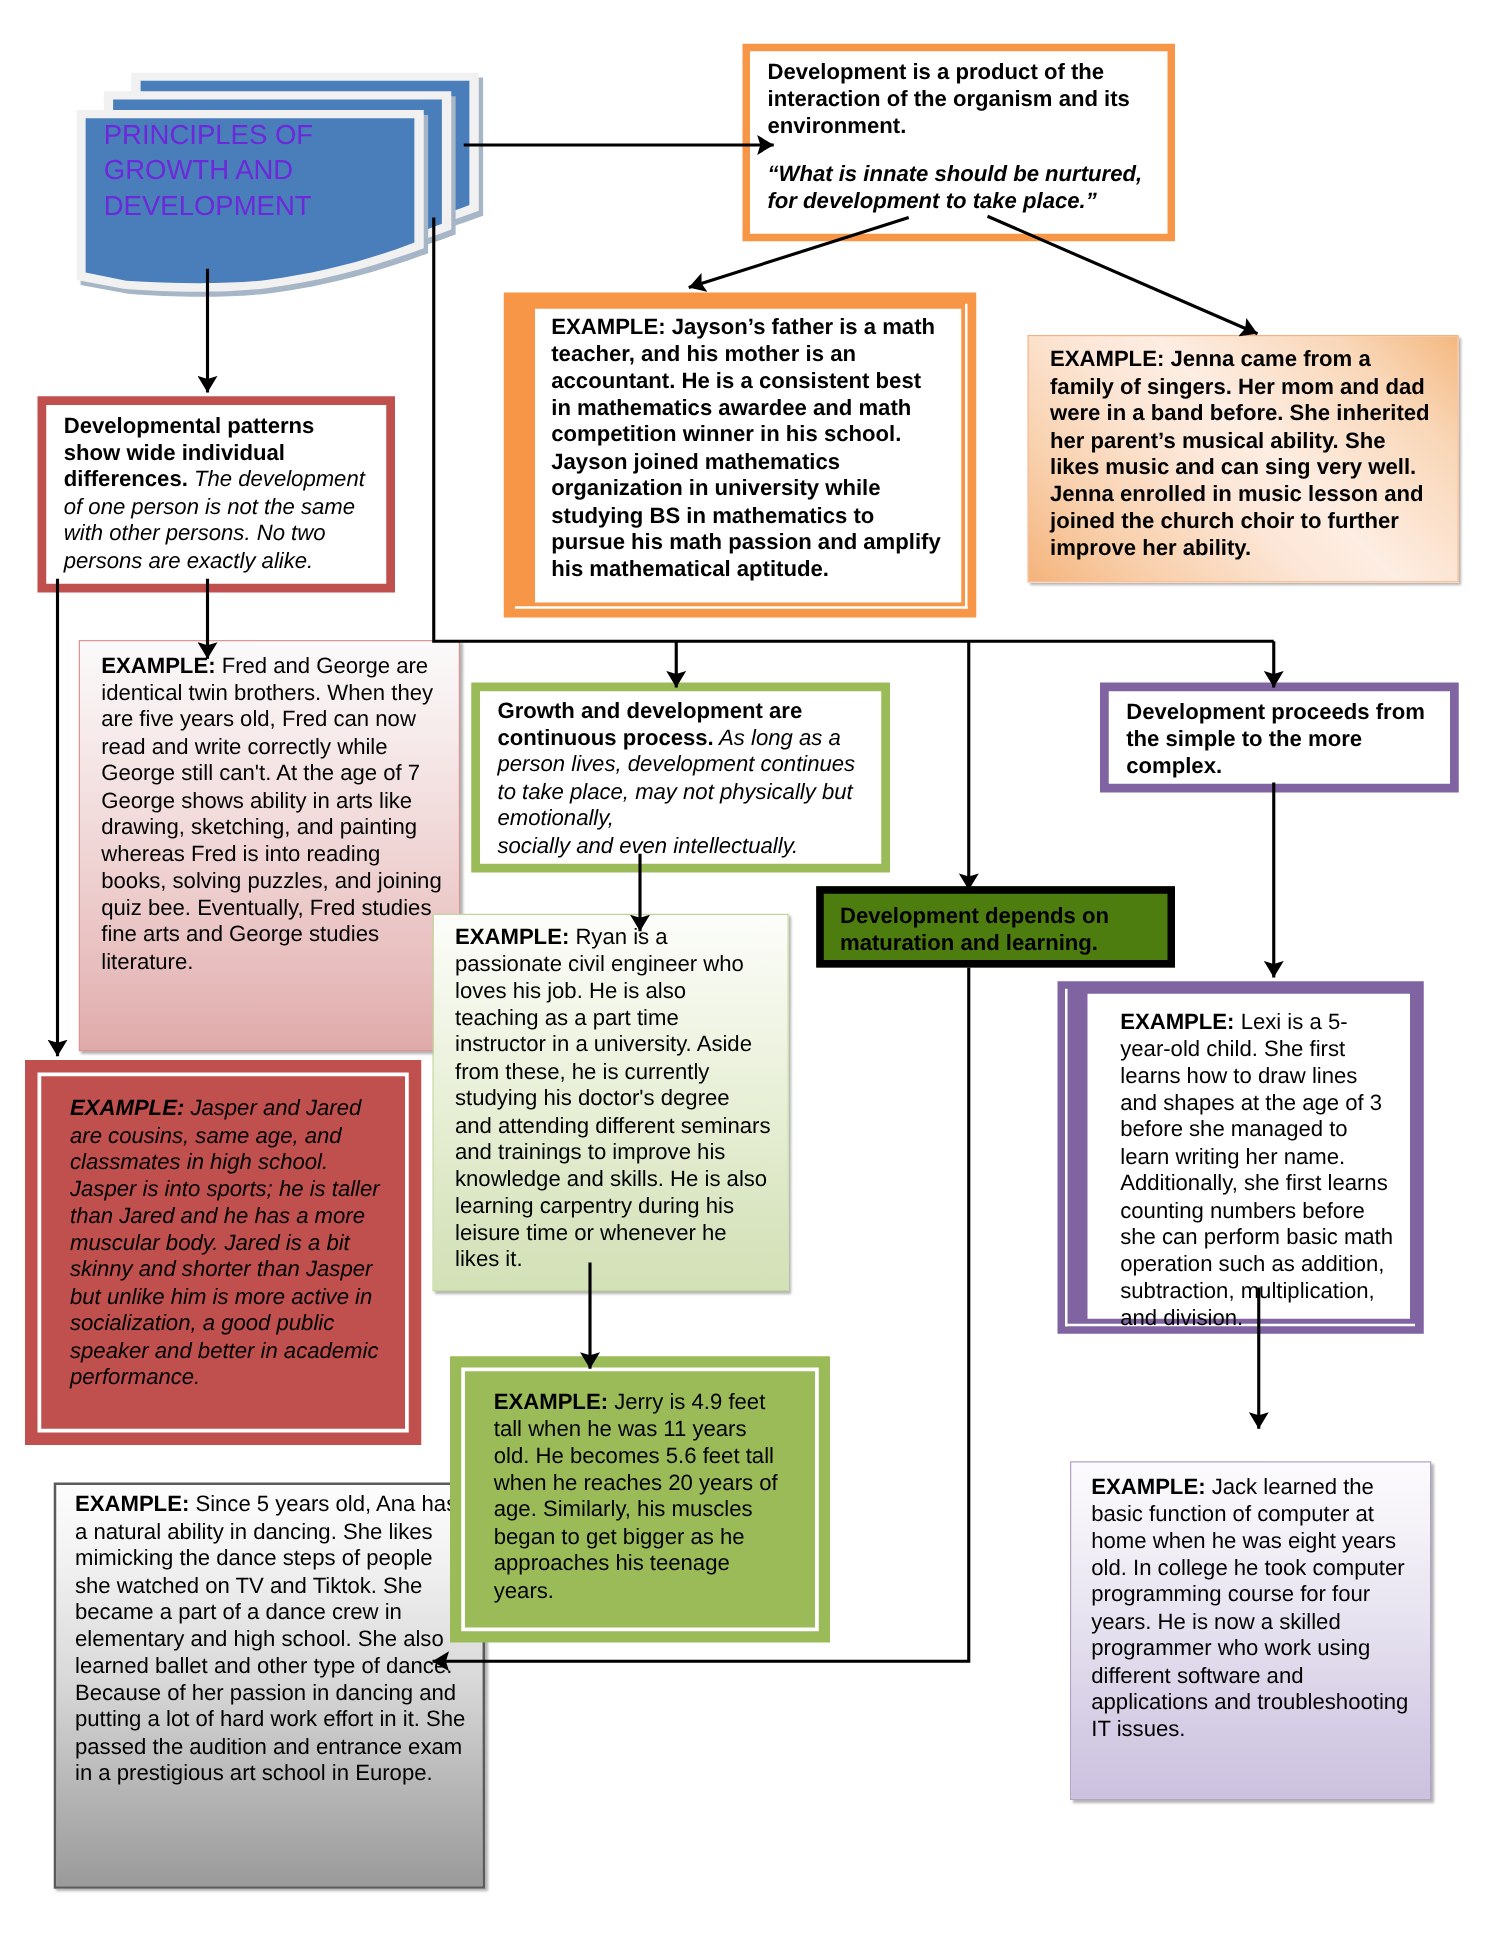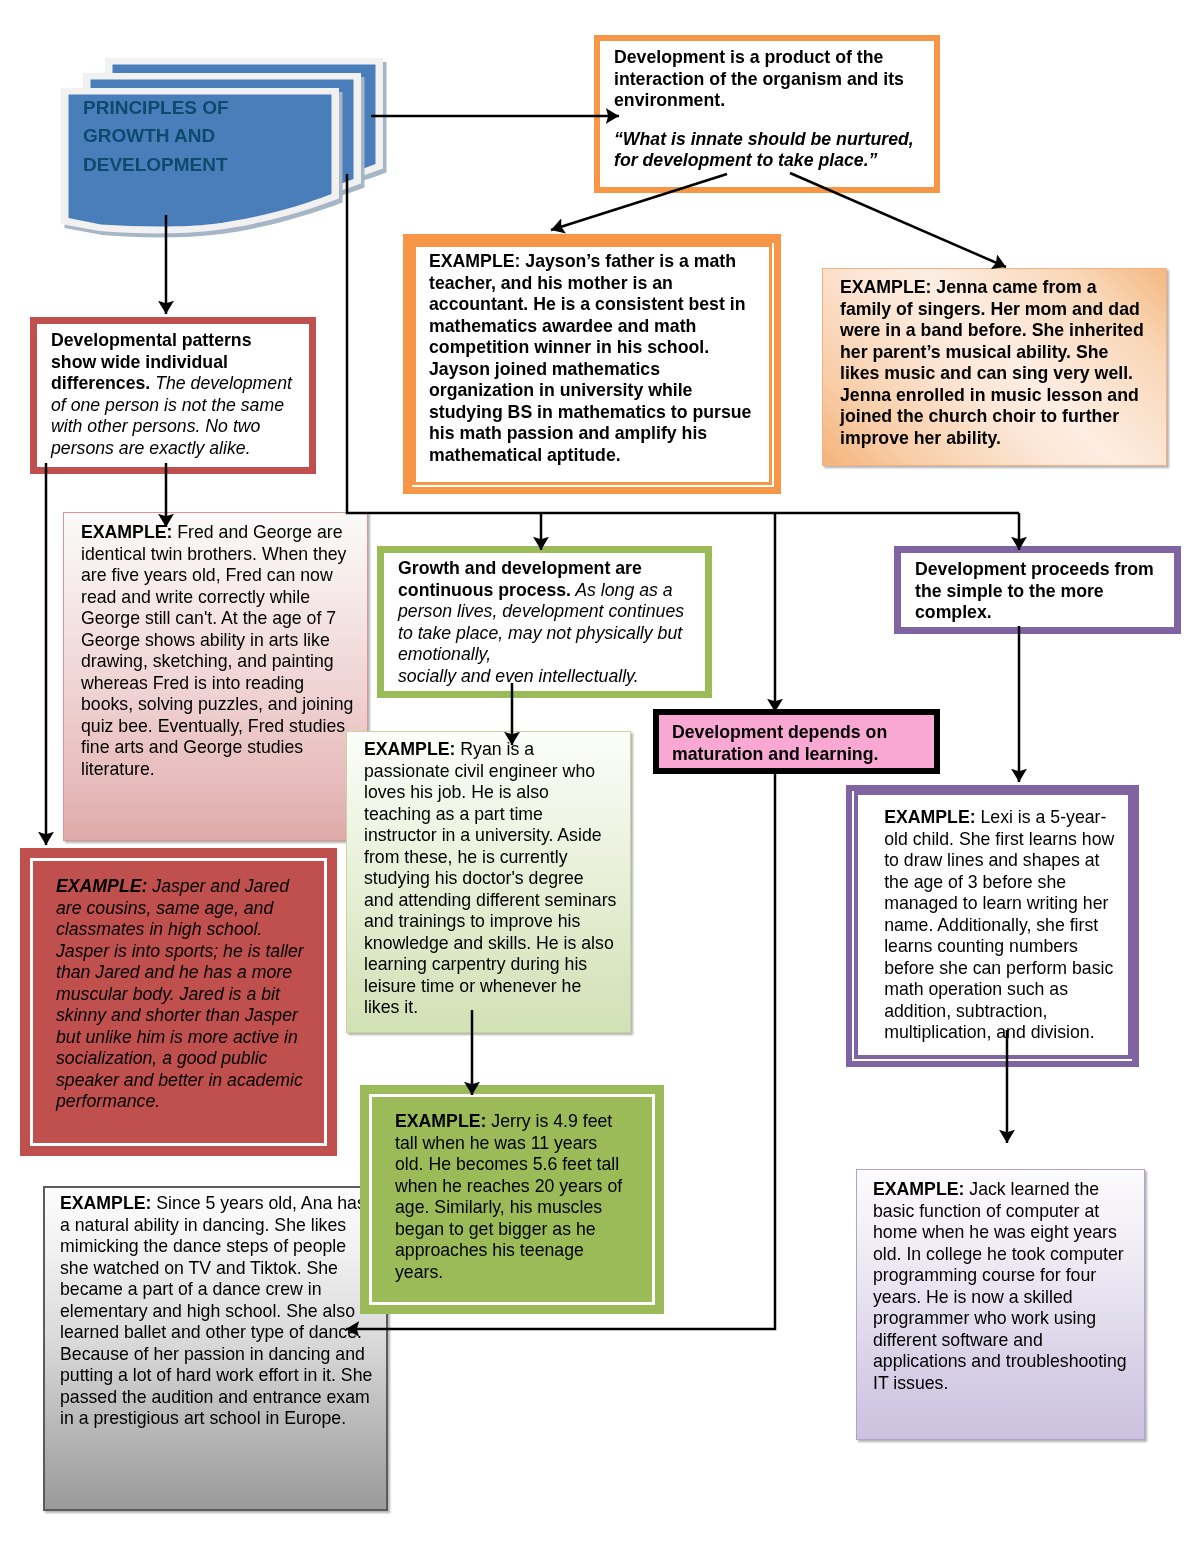--- a/index.html
+++ b/index.html
@@ -1,33 +1,33 @@
 <!DOCTYPE html>
 <html><head>
 <meta charset="utf-8">
 <title>Principles of Growth and Development</title>
 <style>
   html,body{margin:0;padding:0;background:#ffffff;}
   body{width:1200px;height:1553px;position:relative;overflow:hidden;
        font-family:"Liberation Sans", sans-serif;}
   #canvas{position:absolute;left:0;top:0;width:1200px;height:1553px;}
   .box{position:absolute;box-sizing:border-box;}
-  .box .inner{box-sizing:border-box;width:100%;height:100%;}
+  .box .inner{box-sizing:border-box;width:100%;height:100%;margin-left:12px;}
   .box p{margin:0;}
   svg.wires{position:absolute;left:0;top:0;width:1200px;height:1553px;overflow:visible;
             pointer-events:none;z-index:5;}
   .txt{font-size:17.7px;line-height:21.5px;color:#000;}
   .txt b{font-weight:bold;}
   .txt i{font-style:italic;}
 
   
   #titlecard{position:absolute;left:61px;top:58px;width:340px;height:200px;z-index:1;}
   #titlecard svg{position:absolute;left:0;top:0;}
   #titlecard .tt{position:absolute;left:22px;top:36px;width:260px;
-     font-weight:bold;font-size:19px;line-height:28.4px;color:#0c4a6e;}
+     font-weight:normal;font-size:22px;line-height:28.4px;color:#6d28d9;}
 
 </style>
 </head>
 <body>
 
 <div id="canvas">
 
   <svg class="wires" viewBox="0 0 1200 1553" width="1200" height="1553">
     <defs>
       <marker id="ah" markerWidth="6.4" markerHeight="6.4" refX="5.3" refY="3.2" orient="auto" markerUnits="strokeWidth">
@@ -176,25 +176,25 @@
   </div>
 
   <div class="box b-jerry" style="left:360px;top:1085px;width:304px;height:229px;background:#9BBB59;">
     <div class="inner" style="border:3px solid #fff;margin:9px;width:calc(100% - 18px);height:calc(100% - 18px);">
       <p class="txt" style="padding:14px 26px 0 23px;">
         <b>EXAMPLE:</b><span> Jerry is 4.9 feet tall when he was 11 years old. He becomes 5.6 feet tall when he reaches 20 years of age. Similarly, his muscles began to get bigger as he approaches his teenage years.</span>
       </p>
     </div>
   </div>
 
-  <div class="box b-p4" style="left:653px;top:709px;width:287px;height:65px;border:6px solid #000;background:#f9a8d4;">
+  <div class="box b-p4" style="left:653px;top:709px;width:287px;height:65px;border:6px solid #000;background:#4d7c0f;">
     <p class="txt" style="padding:7px 1px 0 13px;font-weight:bold;">Development depends on maturation and learning.</p>
   </div>
 
-  <div class="box b-p5" style="left:880px;top:546px;width:287px;height:88px;border:7px solid #8064A2;background:#fff;margin-left:14px;">
+  <div class="box b-p5" style="left:880px;top:546px;width:287px;height:88px;border:7px solid #8064A2;background:#fff;">
     <p class="txt" style="padding:6px 5px 0 14px;font-weight:bold;">Development proceeds from the simple to the more complex.</p>
   </div>
 
   <div class="box b-lexi" style="left:846px;top:785px;width:293px;height:282px;background:#8064A2;">
     <div style="position:absolute;left:6px;top:6px;width:2px;bottom:6px;background:#fff;"></div>
     <div style="position:absolute;bottom:6px;left:6px;height:2px;right:7px;background:#fff;"></div>
     <div class="inner" style="position:absolute;left:12px;top:10px;right:11px;bottom:12px;width:auto;height:auto;background:#fff;padding-left:12px;">
       <p class="txt" style="padding:12px 10.6px 0 14.2px;">
         <b>EXAMPLE:</b><span> Lexi is a 5-year-old child. She first learns how to draw lines and shapes at the age of 3 before she managed to learn writing her name. Additionally, she first learns counting numbers before she can perform basic math operation such as addition, subtraction, multiplication, and division.</span>
       </p>

